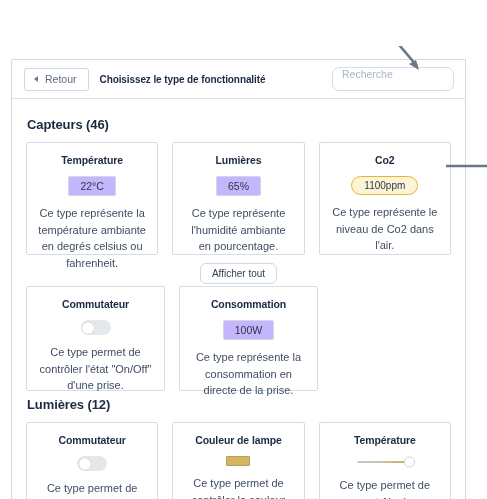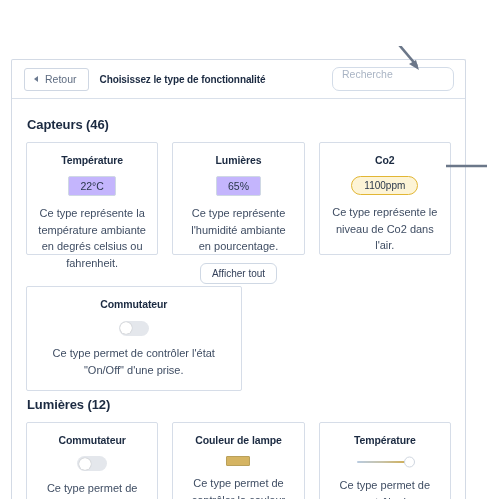--- a/index.html
+++ b/index.html
@@ -305,20 +305,27 @@
           <div class="card-row">
             <div class="card card-plugs">
               <div class="card-title">Commutateur</div>
               <div class="widget-slot">
                 <div class="toggle">
                   <div class="knob"></div>
                 </div>
               </div>
               <div class="card-desc">Ce type permet de contrôler l'état "On/Off" d'une prise.</div>
             </div>
+            <div class="card card-plugs">
+              <div class="card-title">Consommation</div>
+              <div class="widget-slot">
+                <div class="value-box">100W</div>
+              </div>
+              <div class="card-desc">Ce type représente la consommation en directe de la prise.</div>
+            </div>
             <div style="flex: 1 1 0px; min-width: 0px;"></div>
           </div>
         </div>
         <div class="section">
           <div class="section-title">Lumières (12)</div>
           <div class="card-row">
             <div class="card card-lights">
               <div class="card-title">Commutateur</div>
               <div class="widget-slot">
                 <div class="toggle">

